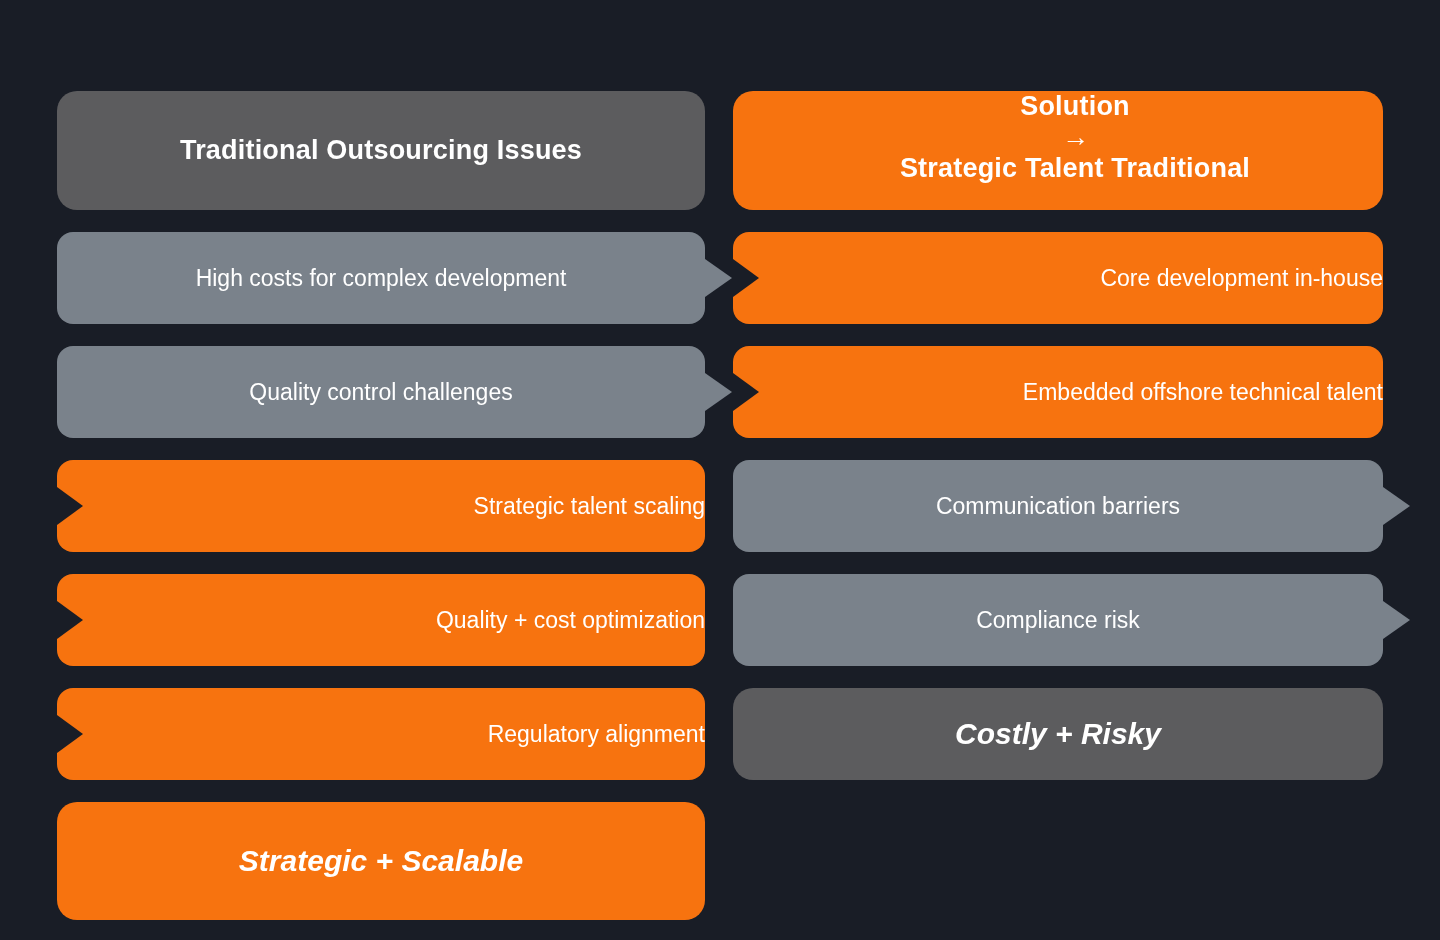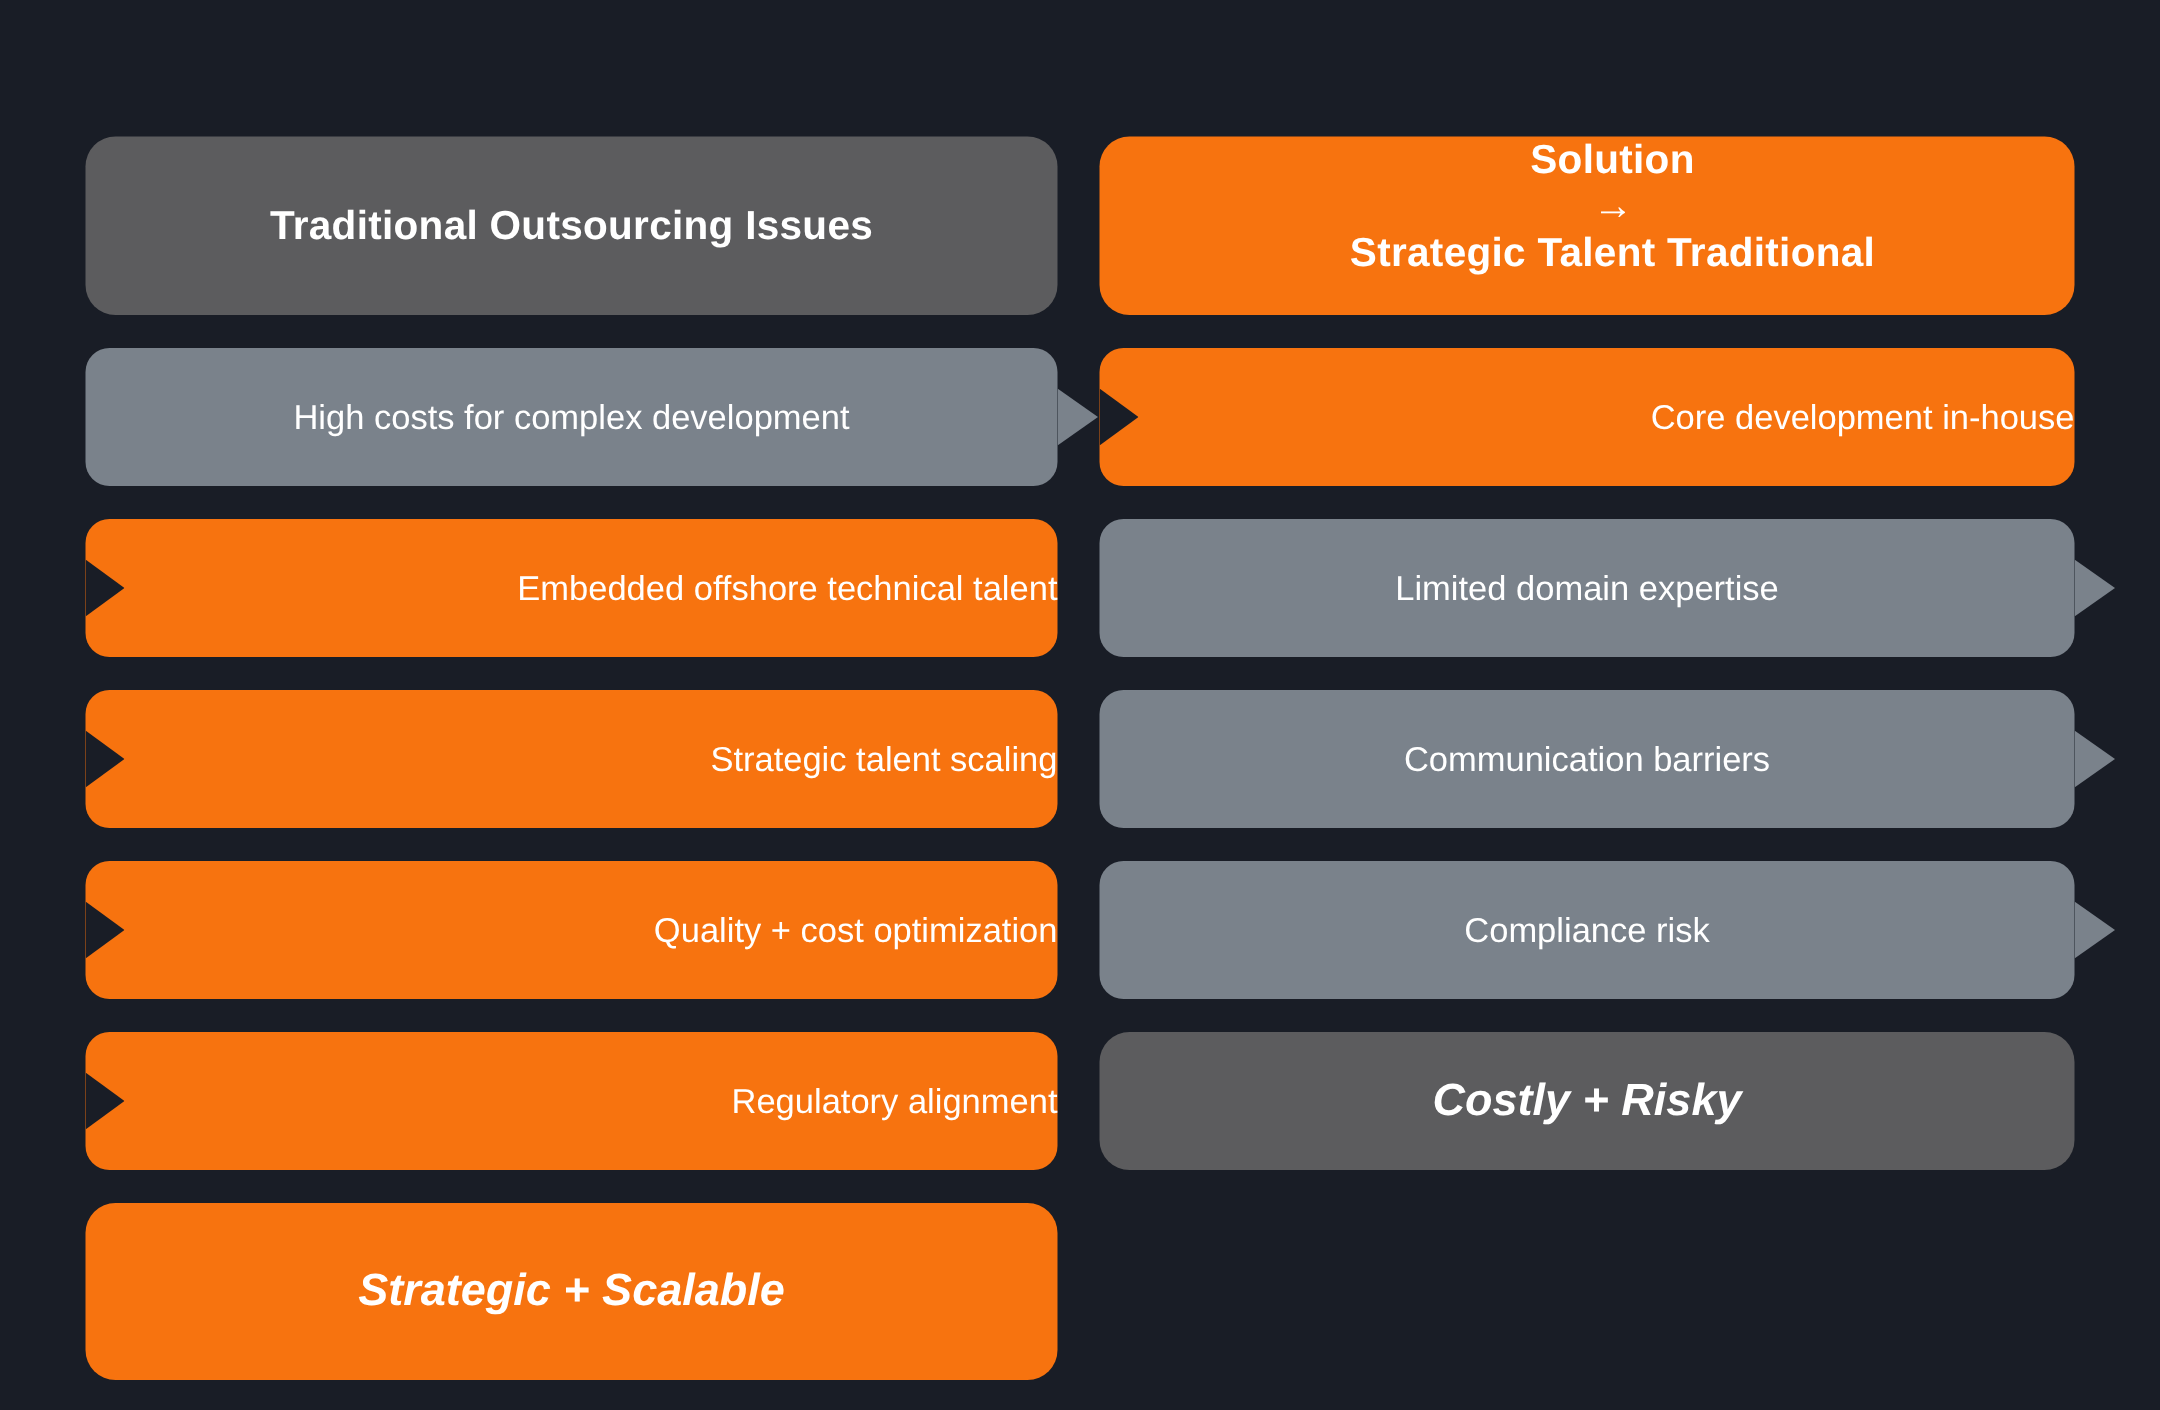--- a/index.html
+++ b/index.html
@@ -92,27 +92,27 @@
       <span>Strategic Talent Traditional</span>
     </div>
 
     <div class="box row-left">
       <span class="txt">High costs for complex development</span>
     </div>
     <div class="box row-right">
       <span class="txt">Core development in-house</span>
     </div>
 
+    <div class="box row-left">
+      <span class="txt">Quality control challenges</span>
+    </div>
     <div class="box row-right">
       <span class="txt">Embedded offshore technical talent</span>
     </div>
 
-    <div class="box row-left">
-      <span class="txt">Limited domain expertise</span>
-    </div>
     <div class="box row-right">
       <span class="txt">Strategic talent scaling</span>
     </div>
 
     <div class="box row-left">
       <span class="txt">Communication barriers</span>
     </div>
     <div class="box row-right">
       <span class="txt">Quality + cost optimization</span>
     </div>

